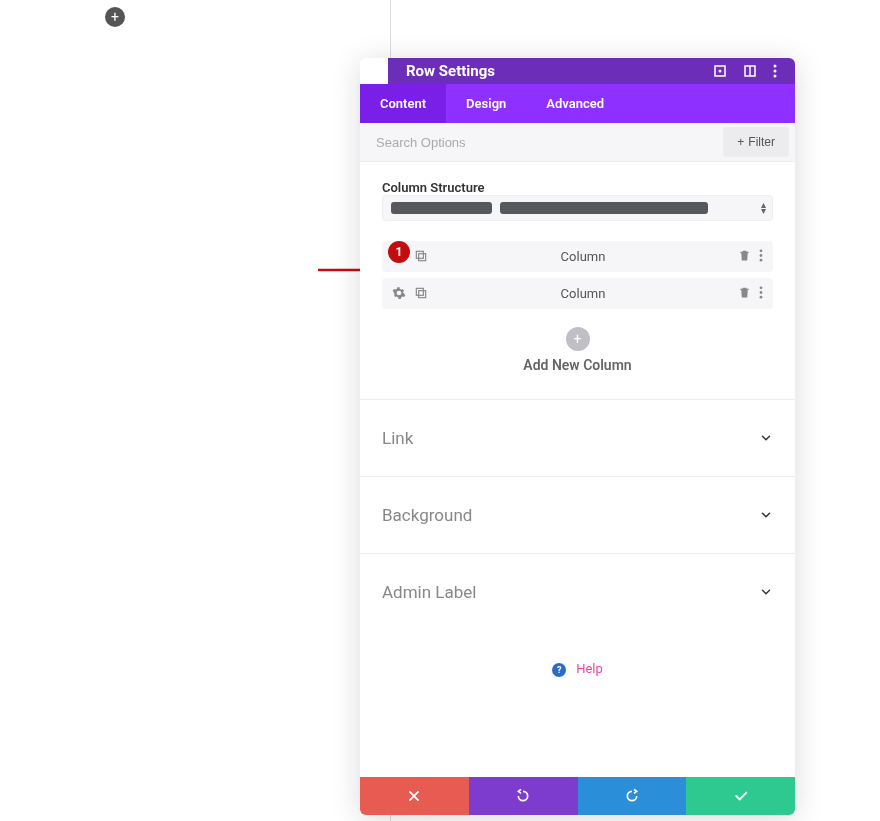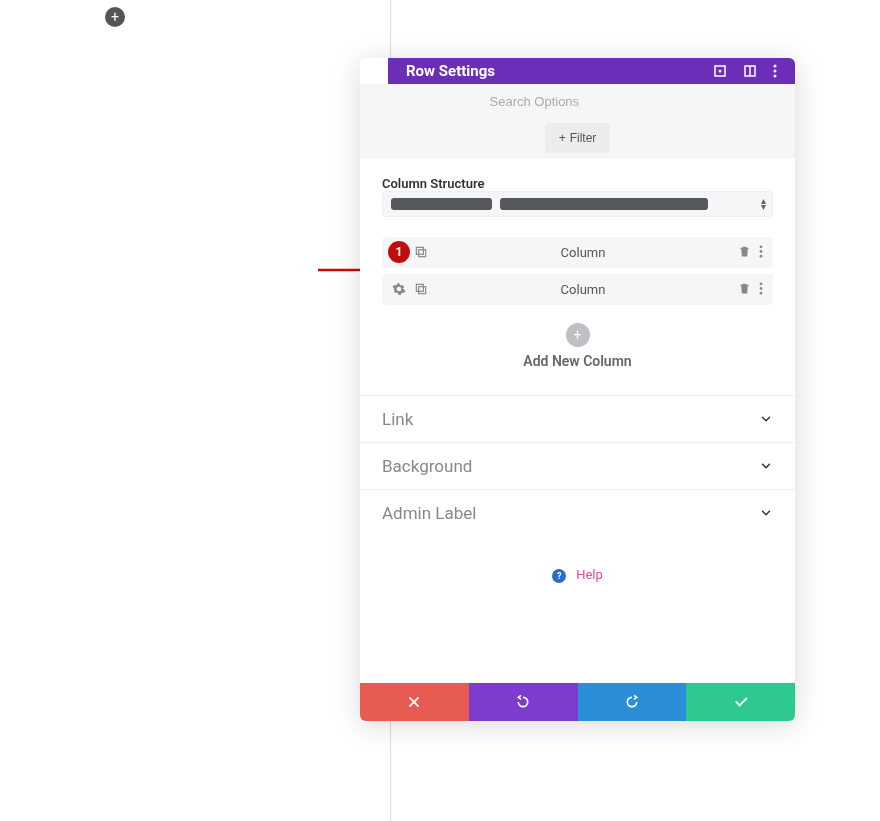--- a/index.html
+++ b/index.html
@@ -92,21 +92,20 @@
     color: #fff;
     cursor: pointer;
     font-weight: 600;
   }
   .tab.active { background: #7a1fe8; }
   .search-row {
     display: flex;
     align-items: center;
     background: #f6f6f8;
     border-bottom: 1px solid #eee;
-    flex-direction: column;
   }
   .search-input {
     flex: 1;
     border: none;
     background: transparent;
     padding: 10px 16px;
     font-size: 13px;
     color: #333;
     outline: none;
   }
@@ -196,21 +195,21 @@
     cursor: pointer;
     margin-bottom: 6px;
   }
   .add-col .txt {
     font-size: 14px;
     color: #666;
     font-weight: 600;
   }
   .accordion {
     border-top: 1px solid #eee;
-    padding: 13px 22px;
+    padding: 28px 22px;
     display: flex;
     justify-content: space-between;
     align-items: center;
     cursor: pointer;
   }
   .accordion .title { color: #888; font-size: 17px; }
   .accordion .chev { color: #333; font-size: 14px; }
   .help-row {
     text-align: center;
     padding: 28px 0 100px;
@@ -284,20 +283,25 @@
       <span>
         <svg width="4" height="14" viewBox="0 0 4 14">
             <circle cx="2" cy="2" r="1.5" fill="#fff"></circle>
             <circle cx="2" cy="7" r="1.5" fill="#fff"></circle>
             <circle cx="2" cy="12" r="1.5" fill="#fff"></circle>
           </svg>
       </span>
     </div>
   </div>
 
+  <div class="tabs">
+    <div class="tab active">Content</div>
+    <div class="tab">Design</div>
+    <div class="tab">Advanced</div>
+  </div>
 
   <div class="search-row">
     <input class="search-input" placeholder="Search Options" style="">
     <button class="filter-btn">
       <span>+</span>
       <span>Filter</span>
     </button>
   </div>
 
   <div class="content-body">

